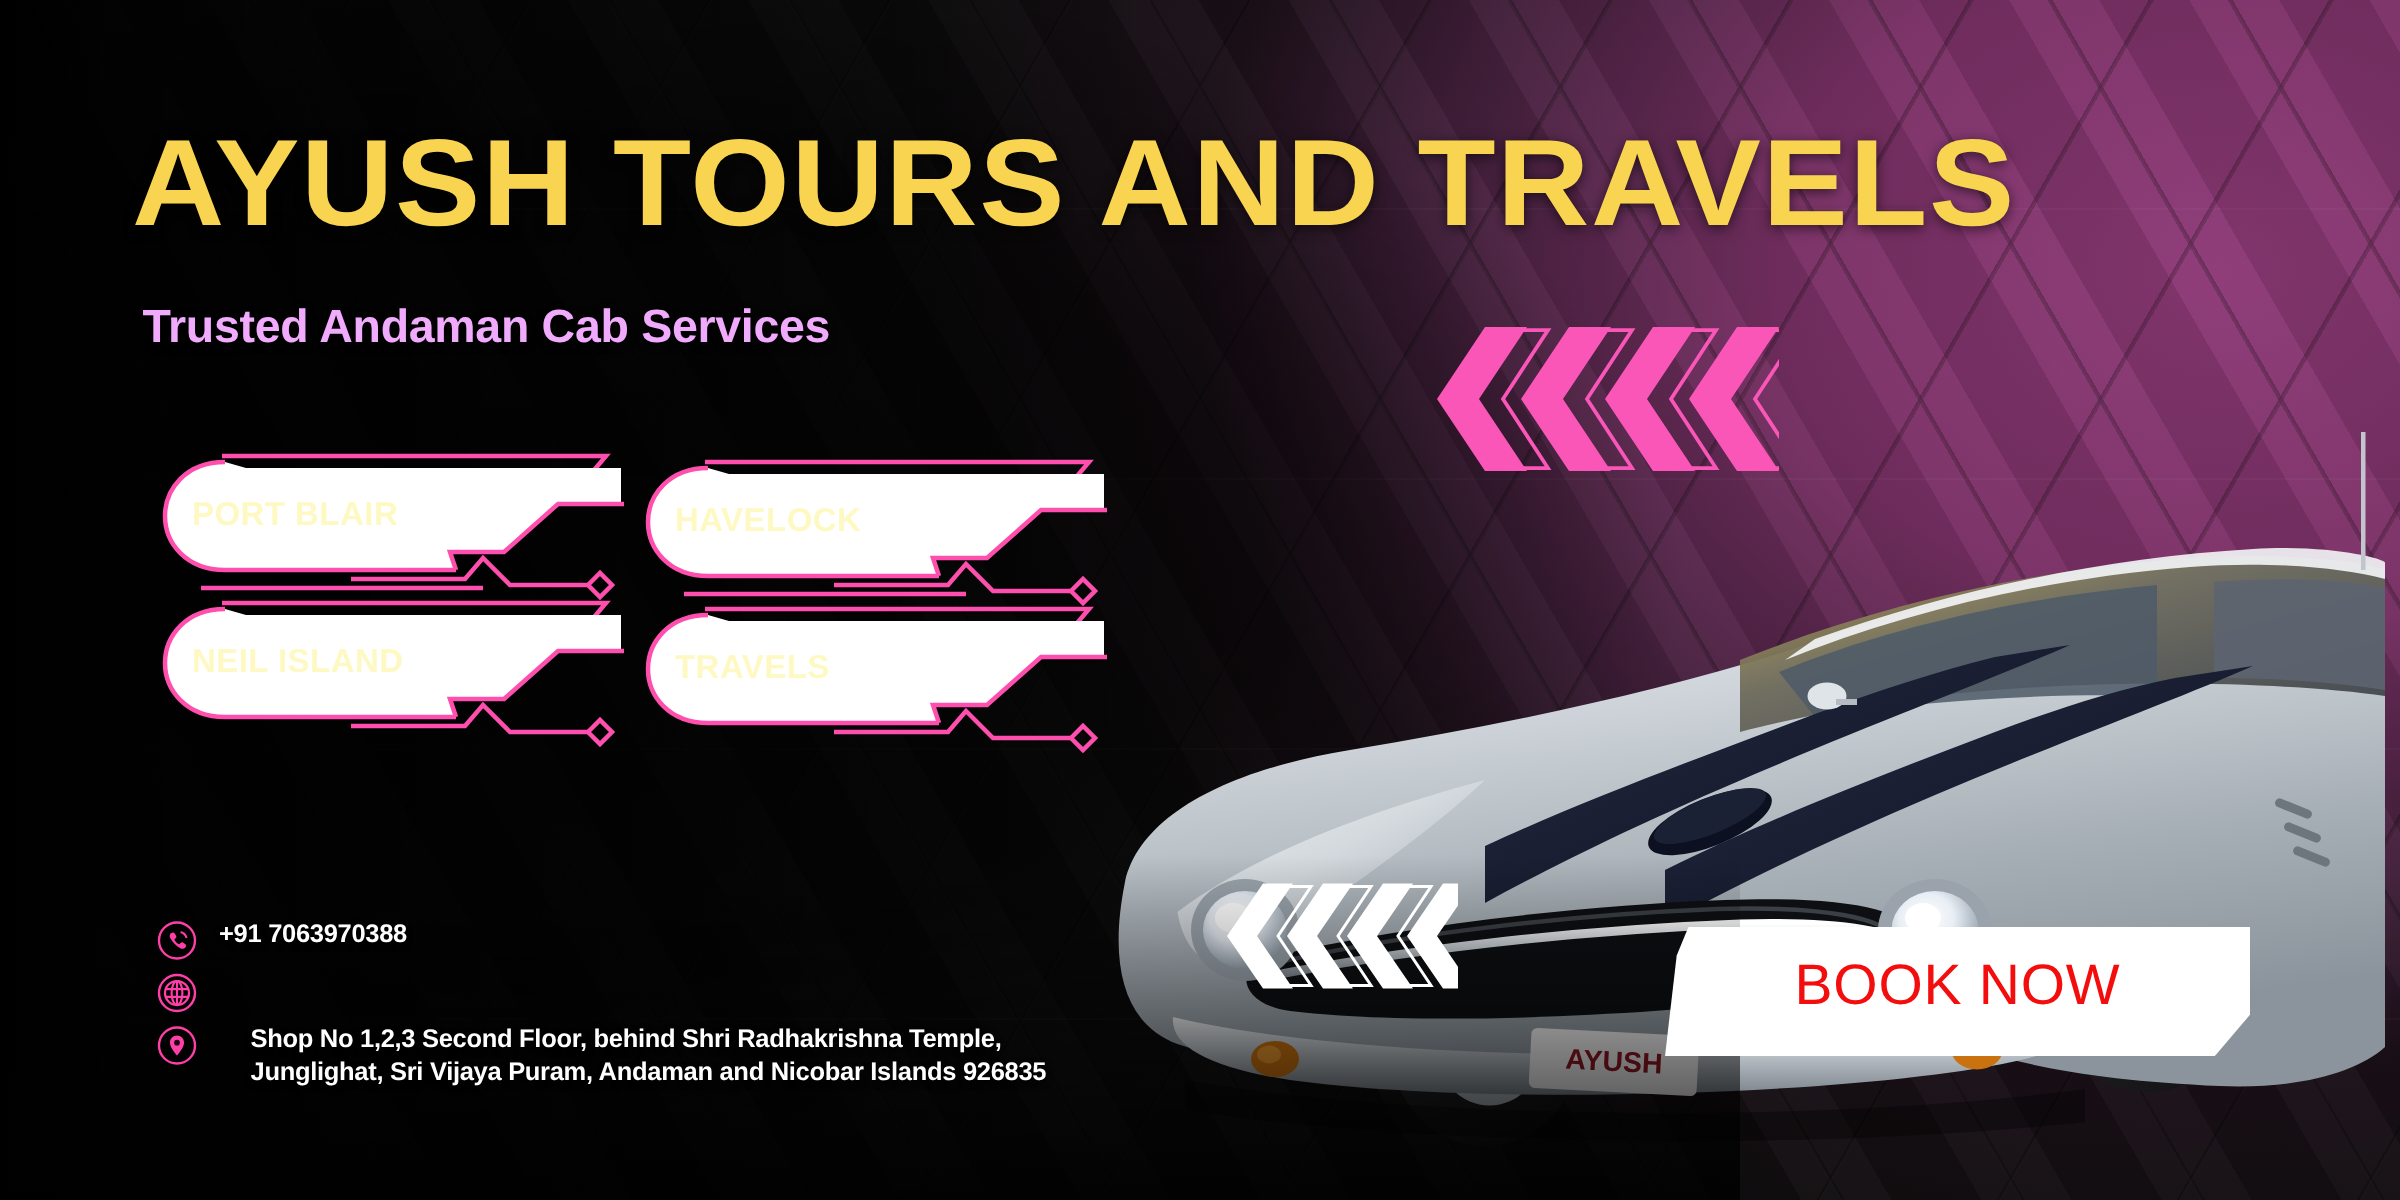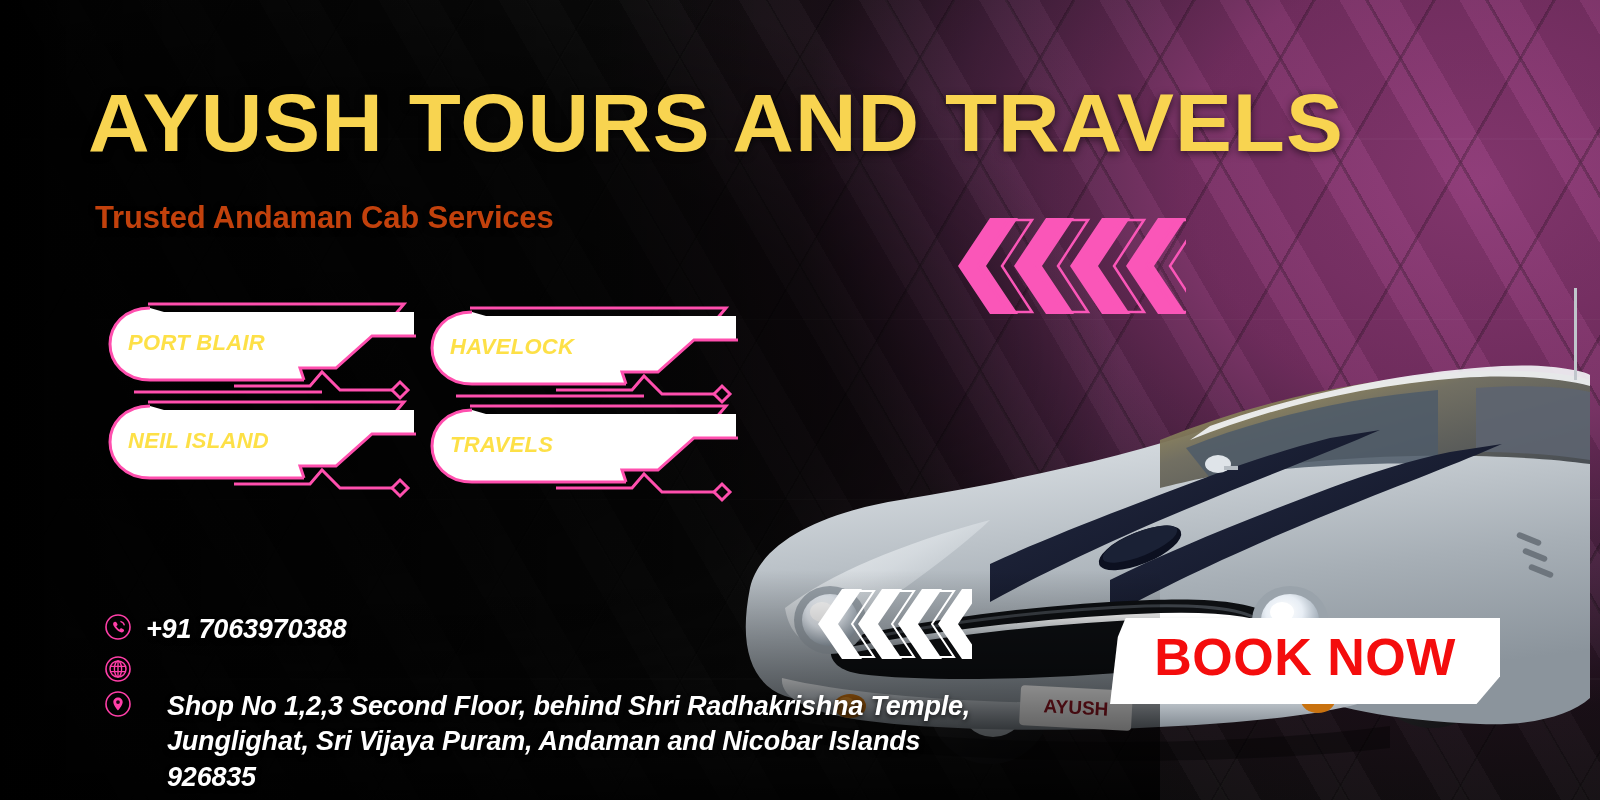--- a/index.html
+++ b/index.html
@@ -72,40 +72,39 @@
     color:#f8d450;
     font-family:"Liberation Sans Narrow","Liberation Sans",sans-serif;
     transform:scaleX(1.04);
     transform-origin:left center;
     white-space:nowrap;
     text-shadow:0 2px 8px rgba(0,0,0,.6);
   }
   .subtitle {
     position:absolute; left:95px; top:200px;
     font-size:31px; font-weight:800;
-    color:#c2410c;
+    color:#f0abfc;
     letter-spacing:-.2px;
     white-space:nowrap;
     text-shadow:0 2px 6px rgba(0,0,0,.75);
   }
 
   
   .badges { position:absolute; left:104px; top:296px; width:640px; height:210px; }
   .badge {
     position:absolute;
     width:310px; height:100px;
   }
   .badge svg { position:absolute; left:0; top:0; overflow:visible; }
   .badge-label {
     position:absolute;
     left:24px; top:34px;
     font-size:22px;
     font-weight:900;
-    font-style:italic;
-    color:#fde047;
+    color:#fef9c3;
     letter-spacing:.3px;
     white-space:nowrap;
     z-index:3;
   }
   .b1 { left:0;   top:0;   }
   .b2 { left:322px; top:4px; }
   .b3 { left:0;   top:98px;}
   .b4 { left:322px; top:102px;}
 
   
@@ -124,35 +123,35 @@
   
   .book-now {
     position:absolute; left:1110px; top:618px;
     width:390px; height:86px;
     background:#ffffff;
     clip-path:polygon(4% 0%, 100% 0%, 100% 68%, 94% 100%, 0% 100%, 2% 22%);
     display:flex; align-items:center; justify-content:center;
     box-shadow:0 6px 22px rgba(0,0,0,.45);
   }
   .book-now span {
-    font-size:52px; font-weight:700;
+    font-size:38px; font-weight:400;
     color:#f40d0d;
     letter-spacing:.5px;
     transform:translateY(-4px);
   }
 
   
   .contact { position:absolute; left:104px; top:612px; width:880px; }
   .contact-row { display:flex; align-items:flex-start; margin-bottom:6px; }
   .contact-icon {
     width:28px; height:28px; flex:0 0 28px;
     margin-right:14px; margin-top:1px;
   }
   .contact-text {
-    font-size:27px; font-weight:800; font-style:italic;
+    font-size:17px; font-weight:800; 
     color:#ffffff; line-height:1.32;
     letter-spacing:-.2px;
     text-shadow:0 2px 5px rgba(0,0,0,.8);
   }
   .contact-text.addr { max-width:830px;margin-left:21px; }
 </style>
 </head>
 <body>
 
 <div id="banner">

